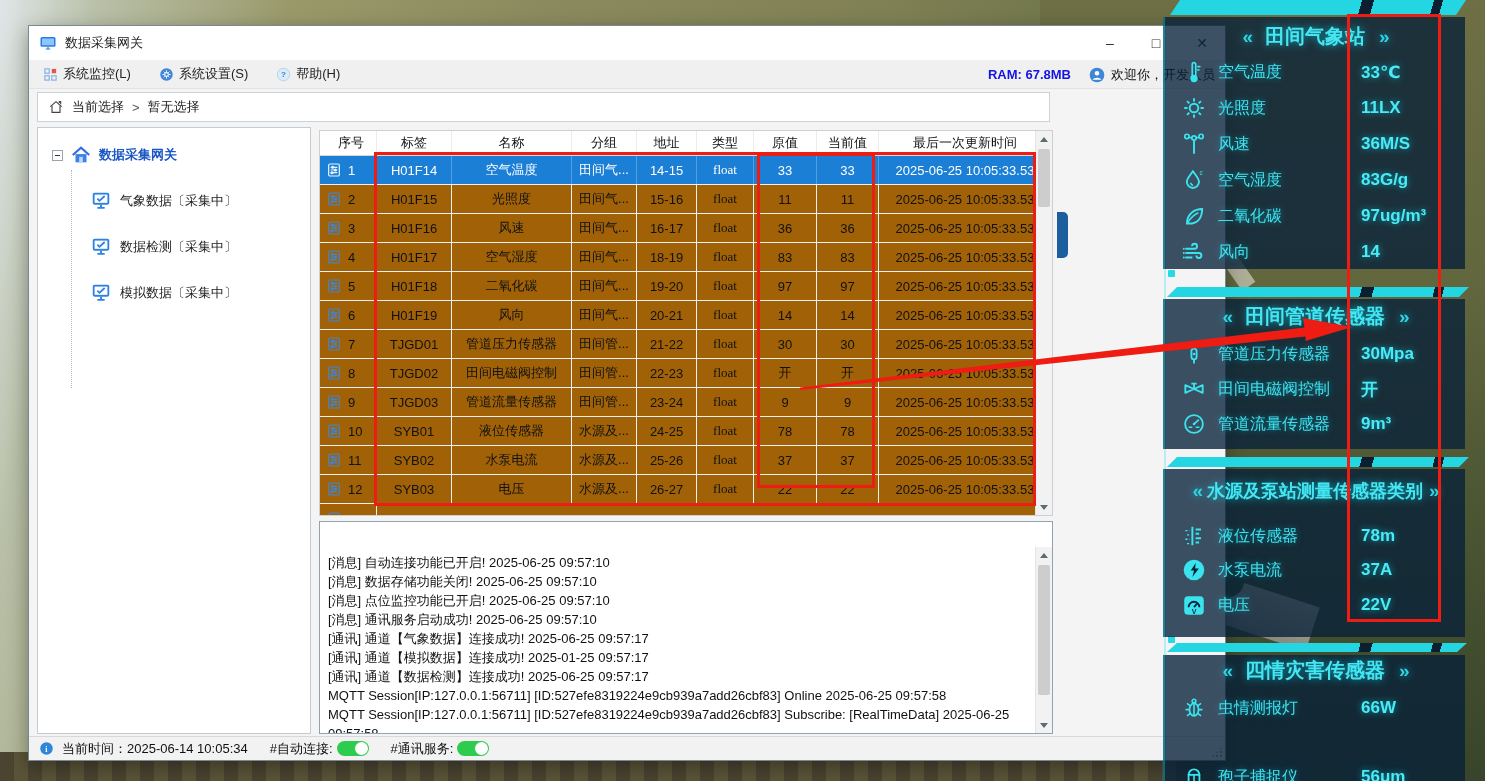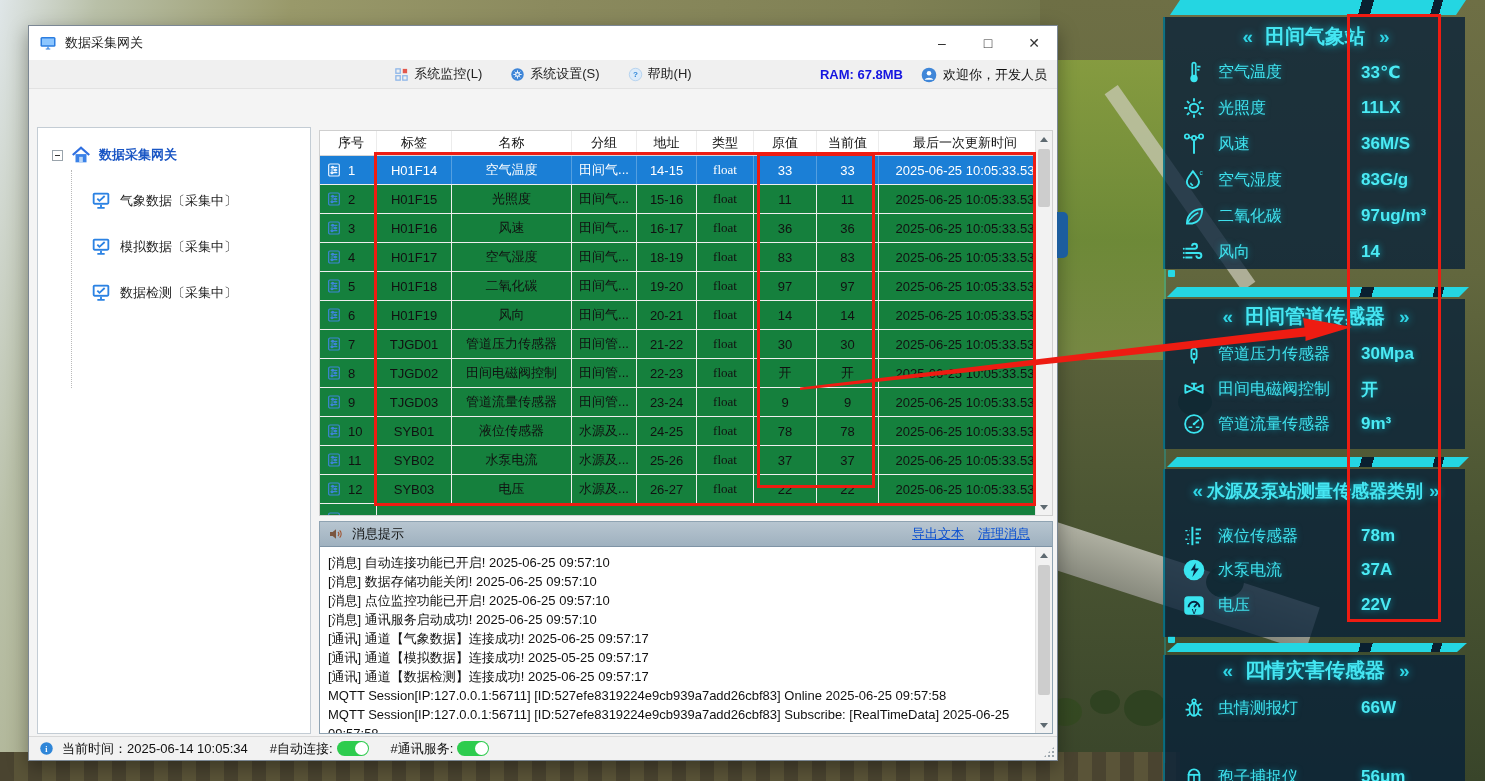--- a/index.html
+++ b/index.html
@@ -16,50 +16,50 @@
   .road2 { position:absolute; left:1060px; top:180px; width:240px; height:16px;
     background:#cfcdbd; transform:rotate(55deg); opacity:.7; }
   .greenfield { position:absolute; left:1056px; top:60px; width:110px; height:300px;
     background:linear-gradient(180deg,#8aa33f,#6f8f36 60%,#7c8f46); opacity:.85; }
   .bottomfield { position:absolute; left:0; top:752px; width:1180px; height:29px;
     background:repeating-linear-gradient(90deg,#4a4430 0 14px,#5a5438 14px 28px); }
   .trees { position:absolute; left:1090px; top:690px; width:30px; height:24px; border-radius:50%;
     background:#2e4220; box-shadow:40px 6px 0 6px #2e4220, 90px -300px 0 2px #35491f, 120px -120px 0 4px #30451e, -40px 10px 0 2px #354a22; opacity:.9; }
 
   
-  .window { position:absolute; left:28px; top:25px; width:1030px; height:736px;
+  .window { position:absolute; left:28px; top:25px; width:1198px; height:736px;
     background:#f4f4f4; border:1px solid #7b8794; box-shadow:0 6px 18px rgba(0,0,0,.35); }
   .titlebar { position:absolute; left:0; top:0; right:0; height:34px; background:#fff;
     display:flex; align-items:center; padding-left:10px; font-size:13px; color:#222; }
   .title-text { margin-left:8px; }
   .win-btns { position:absolute; right:0; top:0; height:34px; display:flex; }
   .win-btn { width:46px; height:34px; display:flex; align-items:center; justify-content:center;
     font-size:14px; color:#333; cursor:default; }
   .menubar { position:absolute; left:0; top:34px; right:0; height:29px; background:#f0f0f0;
-    border-bottom:1px solid #e2e2e2; display:flex; align-items:center; font-size:13px; color:#222;justify-content:center; }
+    border-bottom:1px solid #e2e2e2; display:flex; align-items:center; font-size:13px; color:#222; }
   .menu-item { display:flex; align-items:center; gap:5px; padding:0 14px; height:100%; }
   .menu-right { position:absolute; right:10px; top:34px; height:29px; display:flex; align-items:center; gap:18px; }
   .ram { color:#1414e0; font-weight:bold; font-size:13px;padding-left:24px; }
   .welcome { display:flex; align-items:center; gap:6px; font-size:13px; color:#111; }
   .breadcrumb { position:absolute; left:8px; top:66px; width:1013px; height:30px; background:#fff;
     border:1px solid #c9d2d9; display:flex; align-items:center; gap:8px; padding-left:10px; font-size:13px; color:#222; }
   .crumb-sep { color:#555; }
 
   
   .tree { position:absolute; left:8px; top:101px; width:274px; height:607px;
     background:#fff; border:1px solid #c3ccd4; font-size:13px; }
   .tree-root { display:flex; align-items:center; gap:7px; margin:16px 0 0 14px; color:#1a56c4; font-weight:bold; }
   .expander { width:11px; height:11px; border:1px solid #9aa4ac; background:#fff; position:relative; }
   .expander::after { content:""; position:absolute; left:2px; top:4px; width:5px; height:1px; background:#333; }
   .tree-child { display:flex; align-items:center; gap:8px; margin:24px 0 0 52px; color:#222; }
   .tree-line { position:absolute; left:33px; top:42px; height:218px; border-left:1px dotted #b9b9b9; }
 
   
   .table { position:absolute; left:290px; top:104px; width:734px; height:386px;
-    background:#15803d; border:1px solid #cfcfcf; overflow:hidden; }
+    background:#a16207; border:1px solid #cfcfcf; overflow:hidden; }
   .thead { display:flex; height:25px; border-bottom:1px solid #d6d6d6; font-size:13px; color:#111;
     align-items:center; background:#fff; }
   .thead > div { text-align:center; border-right:1px solid #ececec; height:100%; display:flex; align-items:center; justify-content:center; }
   .trow { display:flex; height:29px; border-bottom:1px solid #efefef; font-size:13px; color:#111; align-items:center; }
   .trow > div { text-align:center; border-right:1px solid #f0f0f0; height:100%; display:flex; align-items:center; justify-content:center; }
   .trow.selected { background:#1b7fd6; color:#fff; }
   .trow.selected > div { border-right-color:rgba(255,255,255,.25); }
   .c-idx{width:57px; justify-content:flex-start !important; padding-left:6px; gap:6px;}
   .c-tag{width:75px;} .c-name{width:120px;} .c-grp{width:65px;} .c-addr{width:60px;}
   .c-type{width:57px;font-family:Liberation Serif, serif;} .c-orig{width:63px;} .c-cur{width:62px;} .c-time{flex:1;}
@@ -184,20 +184,32 @@
         <svg width="16" height="16" viewBox="0 0 24 24">
             <circle cx="12" cy="12" r="11" fill="#3f86d8"></circle>
             <circle cx="12" cy="9.5" r="3.4" fill="#fff"></circle>
             <path d="M5.5 19c1.4-4 11.6-4 13 0z" fill="#fff"></path>
           </svg>
       </span>
       <span>欢迎你，开发人员</span>
     </span>
   </div>
 
+  <div class="breadcrumb">
+    <span>
+      <svg width="16" height="16" viewBox="0 0 24 24" fill="none" stroke="#444" stroke-width="1.7">
+          <path d="M3.5 11.5 12 4l8.5 7.5"></path>
+          <path d="M6 10v10h12V10"></path>
+          <path d="M17 6V4h2v4"></path>
+        </svg>
+    </span>
+    <span>当前选择</span>
+    <span class="crumb-sep">&gt;</span>
+    <span>暂无选择</span>
+  </div>
 
   <div class="tree">
     <div class="tree-line"></div>
     <div class="tree-root">
       <span class="expander"></span>
       <span>
         <svg width="22" height="22" viewBox="0 0 24 24">
             <path d="M3 12 12 4l9 8" fill="none" stroke="#2f6fe0" stroke-width="2.4"></path>
             <path d="M6 11v9h12v-9z" fill="#3b82e8"></path>
             <rect x="10" y="14" width="4" height="6" fill="#bcd8f8"></rect>
@@ -218,32 +230,32 @@
     </div>
     <div class="tree-child">
       <span>
         <svg width="22" height="22" viewBox="0 0 24 24">
             <rect x="3" y="3" width="18" height="13" rx="2" fill="#2b82e3"></rect>
             <rect x="5" y="5" width="14" height="9" fill="#fff"></rect>
             <path d="M8 9.5l2.3 2.3L16 6.5" fill="none" stroke="#2b82e3" stroke-width="2"></path>
             <path d="M12 16v3M8 19.5h8" stroke="#2b82e3" stroke-width="2"></path>
           </svg>
       </span>
-      <span>模拟数据〔采集中〕</span>
+      <span>数据检测〔采集中〕</span>
     </div>
     <div class="tree-child">
       <span>
         <svg width="22" height="22" viewBox="0 0 24 24">
             <rect x="3" y="3" width="18" height="13" rx="2" fill="#2b82e3"></rect>
             <rect x="5" y="5" width="14" height="9" fill="#fff"></rect>
             <path d="M8 9.5l2.3 2.3L16 6.5" fill="none" stroke="#2b82e3" stroke-width="2"></path>
             <path d="M12 16v3M8 19.5h8" stroke="#2b82e3" stroke-width="2"></path>
           </svg>
       </span>
-      <span>数据检测〔采集中〕</span>
+      <span>模拟数据〔采集中〕</span>
     </div>
   </div>
 
   <div class="table">
     <div class="thead">
       <div class="c-idx" style="justify-content:center !important">序号</div>
       <div class="c-tag">标签</div>
       <div class="c-name">名称</div>
       <div class="c-grp">分组</div>
       <div class="c-addr">地址</div>
@@ -725,40 +737,27 @@
           <span class="tri-up"></span>
         </div>
       <div class="vthumb" style="top:18px;height:58px"></div>
       <div class="varrow" style="bottom:0">
           <span class="tri-dn"></span>
         </div>
     </div>
   </div>
 
   <div class="messages">
-    <div class="msg-head">
-      <span>
-        <svg width="16" height="16" viewBox="0 0 24 24">
-            <path d="M3 9v6h4l5 4V5L7 9z" fill="#7a5640"></path>
-            <path d="M15 9c1.6 1.6 1.6 4.4 0 6M17.5 6.5c3 3 3 8 0 11" fill="none" stroke="#a0522d" stroke-width="1.6"></path>
-          </svg>
-      </span>
-      <span>消息提示</span>
-      <span class="msg-links">
-        <span class="msg-link">导出文本</span>
-        <span class="msg-link">清理消息</span>
-      </span>
-    </div>
     <div class="msg-body" id="msgbody">
         <div>[消息] 自动连接功能已开启!  2025-06-25 09:57:10</div>
         <div>[消息] 数据存储功能关闭!  2025-06-25 09:57:10</div>
         <div>[消息] 点位监控功能已开启!  2025-06-25 09:57:10</div>
         <div>[消息] 通讯服务启动成功!   2025-06-25 09:57:10</div>
         <div>[通讯] 通道【气象数据】连接成功!   2025-06-25 09:57:17</div>
-        <div>[通讯] 通道【模拟数据】连接成功!   2025-05-25 09:57:17</div>
+        <div>[通讯] 通道【模拟数据】连接成功!   2025-01-25 09:57:17</div>
         <div>[通讯] 通道【数据检测】连接成功!   2025-06-25 09:57:17</div>
         <div>MQTT Session[IP:127.0.0.1:56711] [ID:527efe8319224e9cb939a7add26cbf83] Online  2025-06-25 09:57:58</div>
         <div>MQTT Session[IP:127.0.0.1:56711] [ID:527efe8319224e9cb939a7add26cbf83] Subscribe: [RealTimeData]  2025-06-25 09:57:58</div>
       </div>
     <div class="msg-scroll">
       <div class="varrow" style="top:0">
           <span class="tri-up"></span>
         </div>
       <div class="vthumb" style="top:18px;height:130px"></div>
       <div class="varrow" style="bottom:0">

